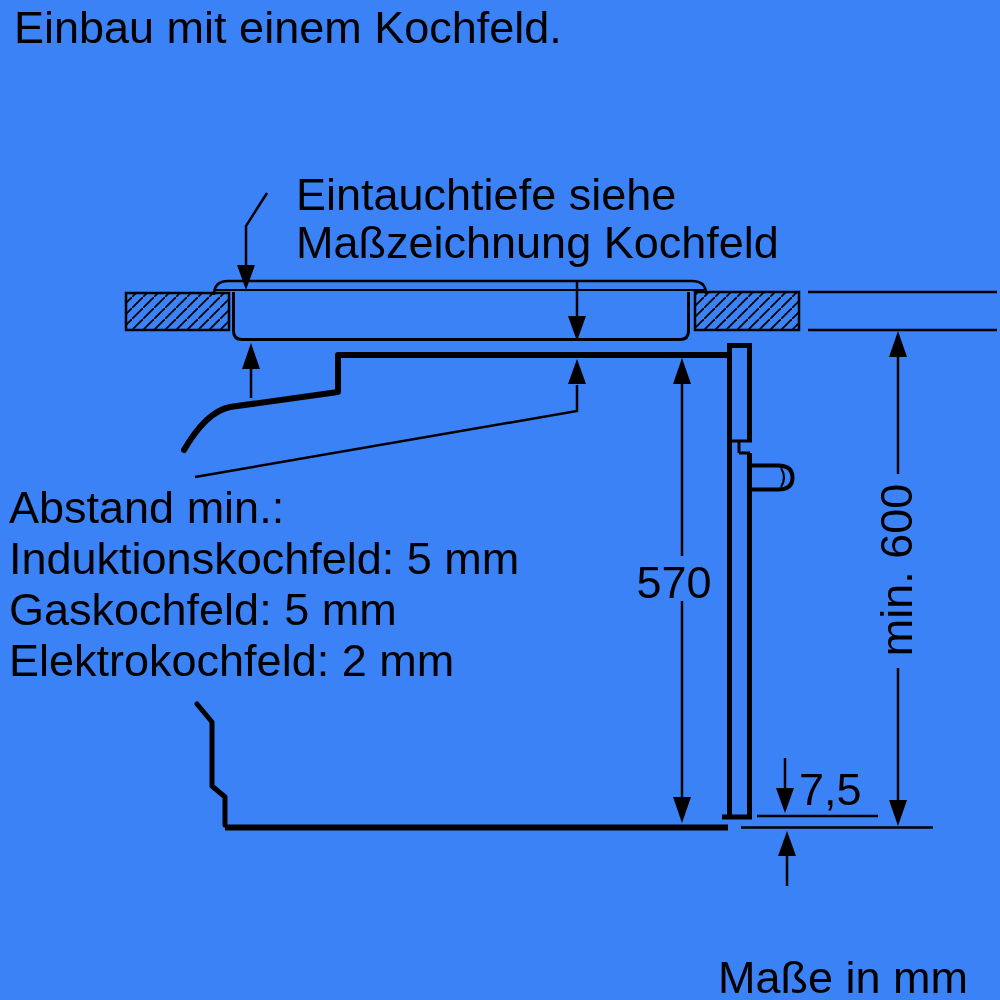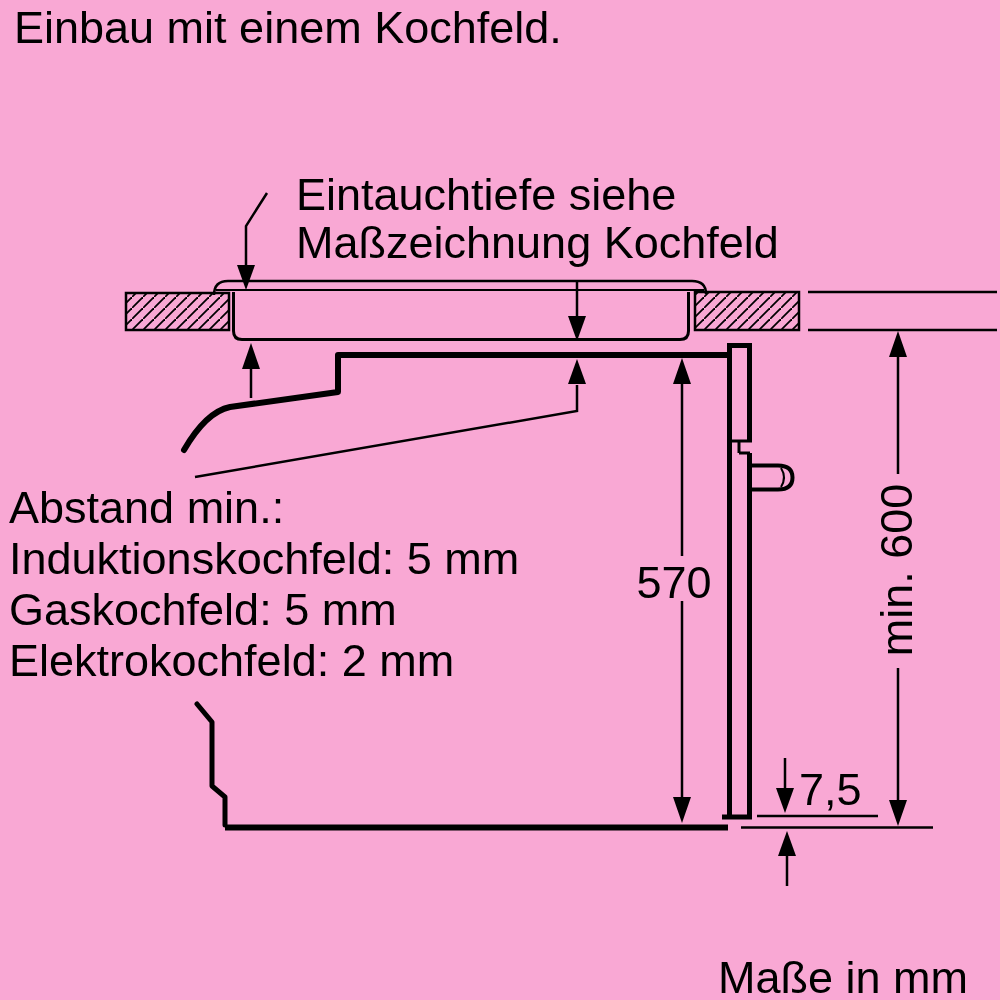--- a/index.html
+++ b/index.html
@@ -1,17 +1,17 @@
 <!DOCTYPE html>
 <html><head>
 <meta charset="utf-8">
 <style>
   html,body{margin:0;padding:0;background:#ffffff;}
   .stage{
-    position:relative;width:1000px;height:1000px;background:#f9a8d4;
+    position:relative;width:1000px;height:1000px;background:#3b82f6;
     font-family:"Liberation Sans",sans-serif;overflow:hidden;
   }
   svg{position:absolute;left:0;top:0;}
   text{
     font-family:"Liberation Sans",sans-serif;
     fill:#000;font-size:45px;
   }
   .ln{stroke:#000;fill:none;}
   .thin{stroke-width:2.5;}
   .mid{stroke-width:3;}

